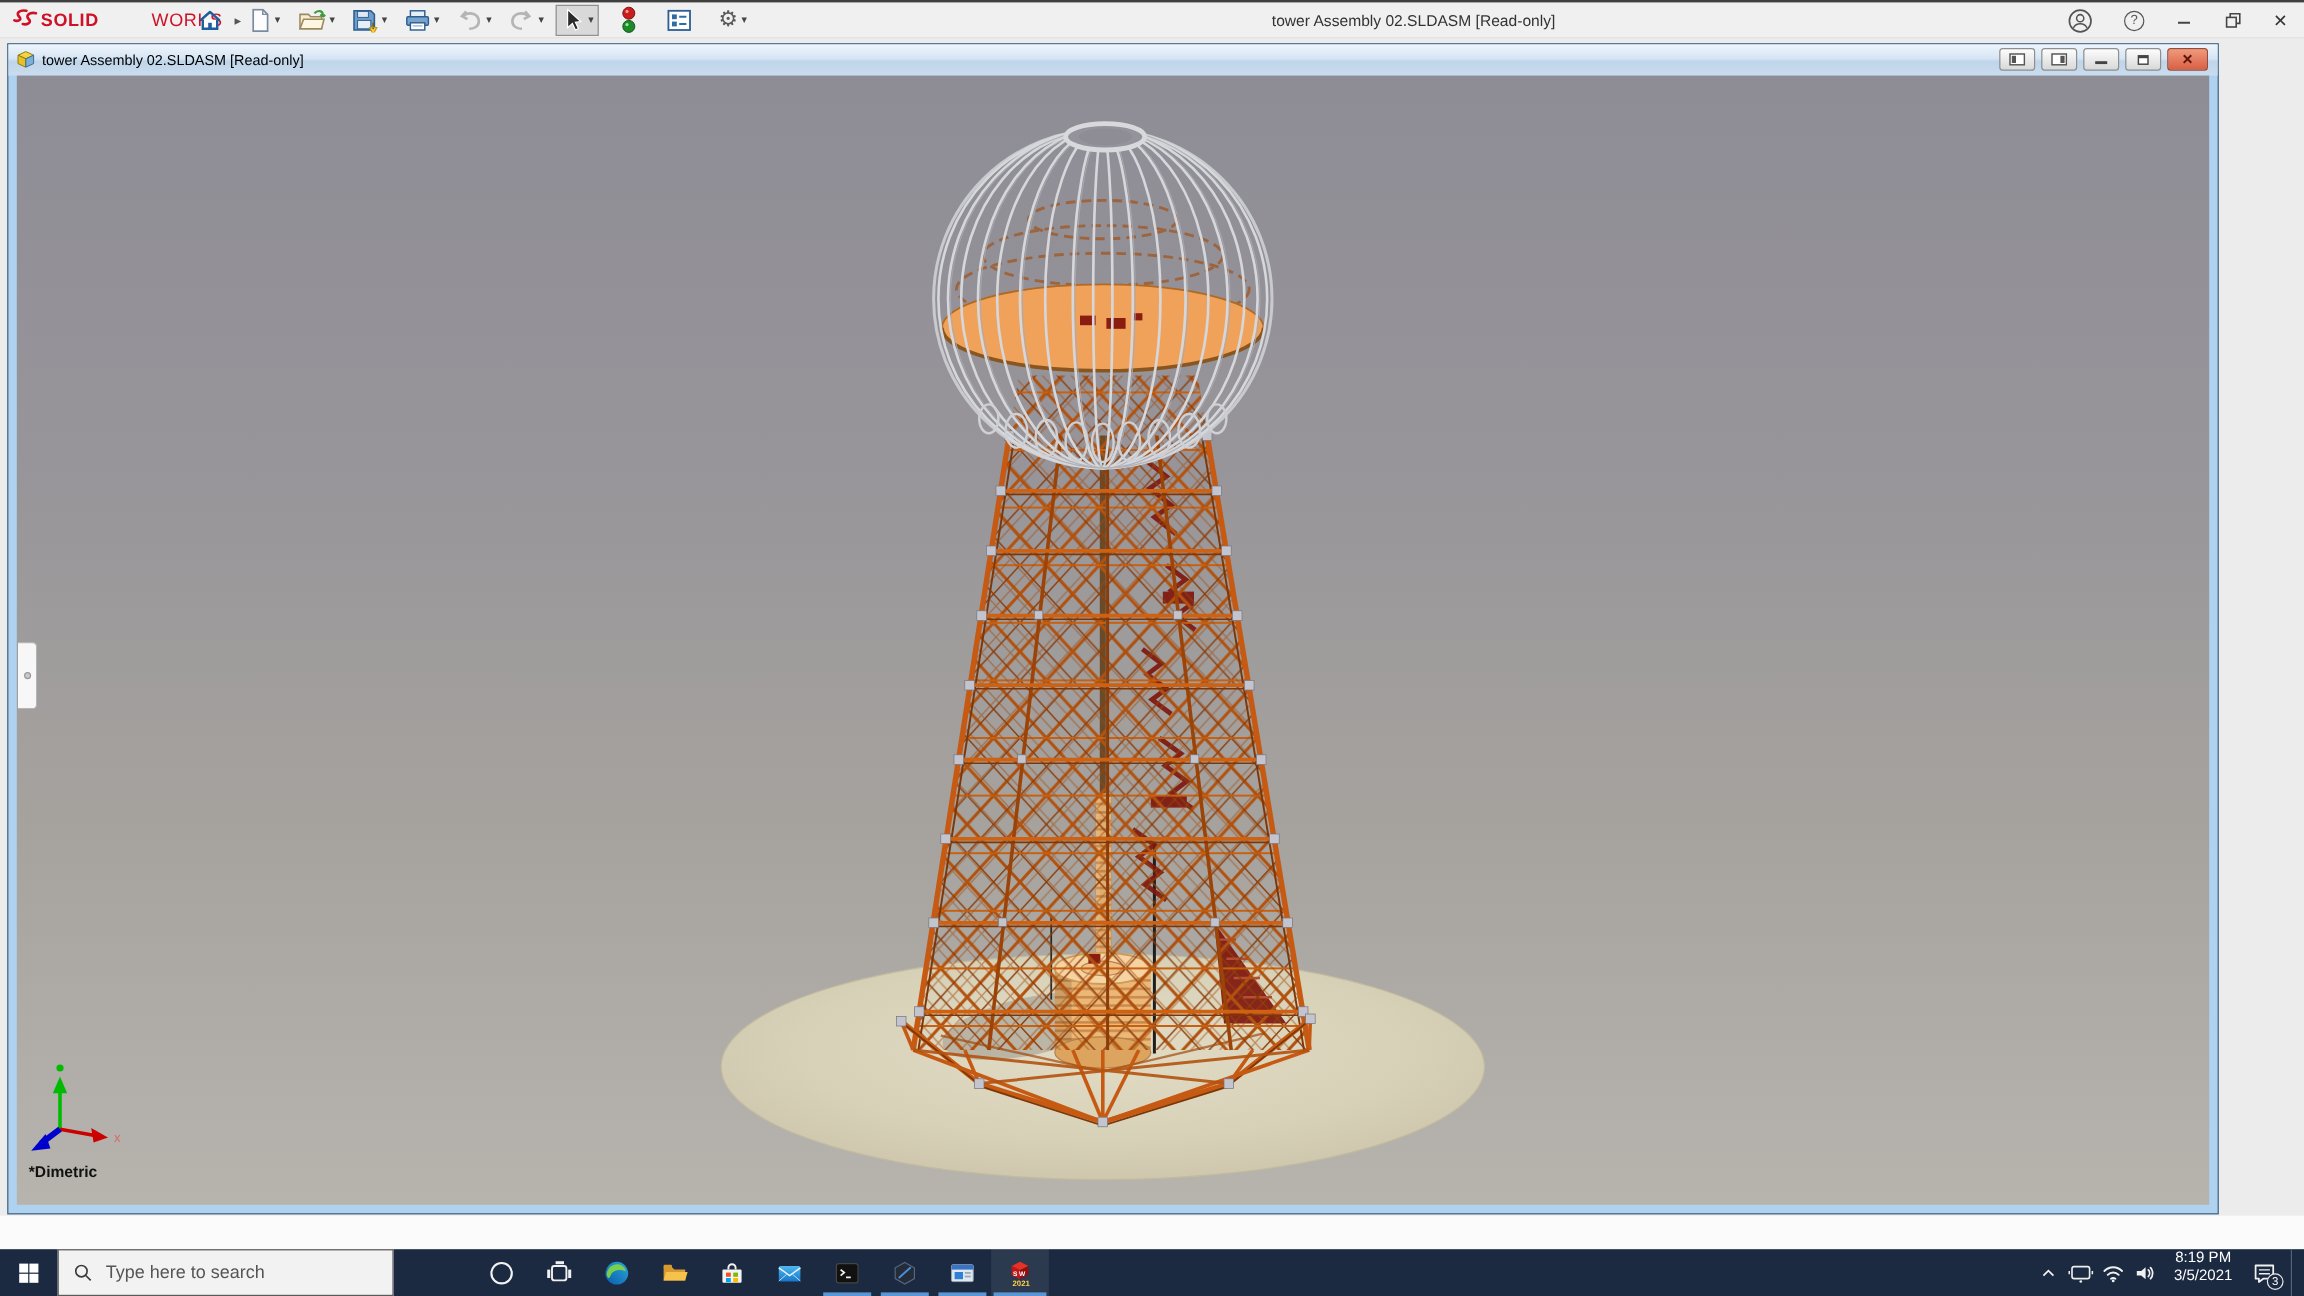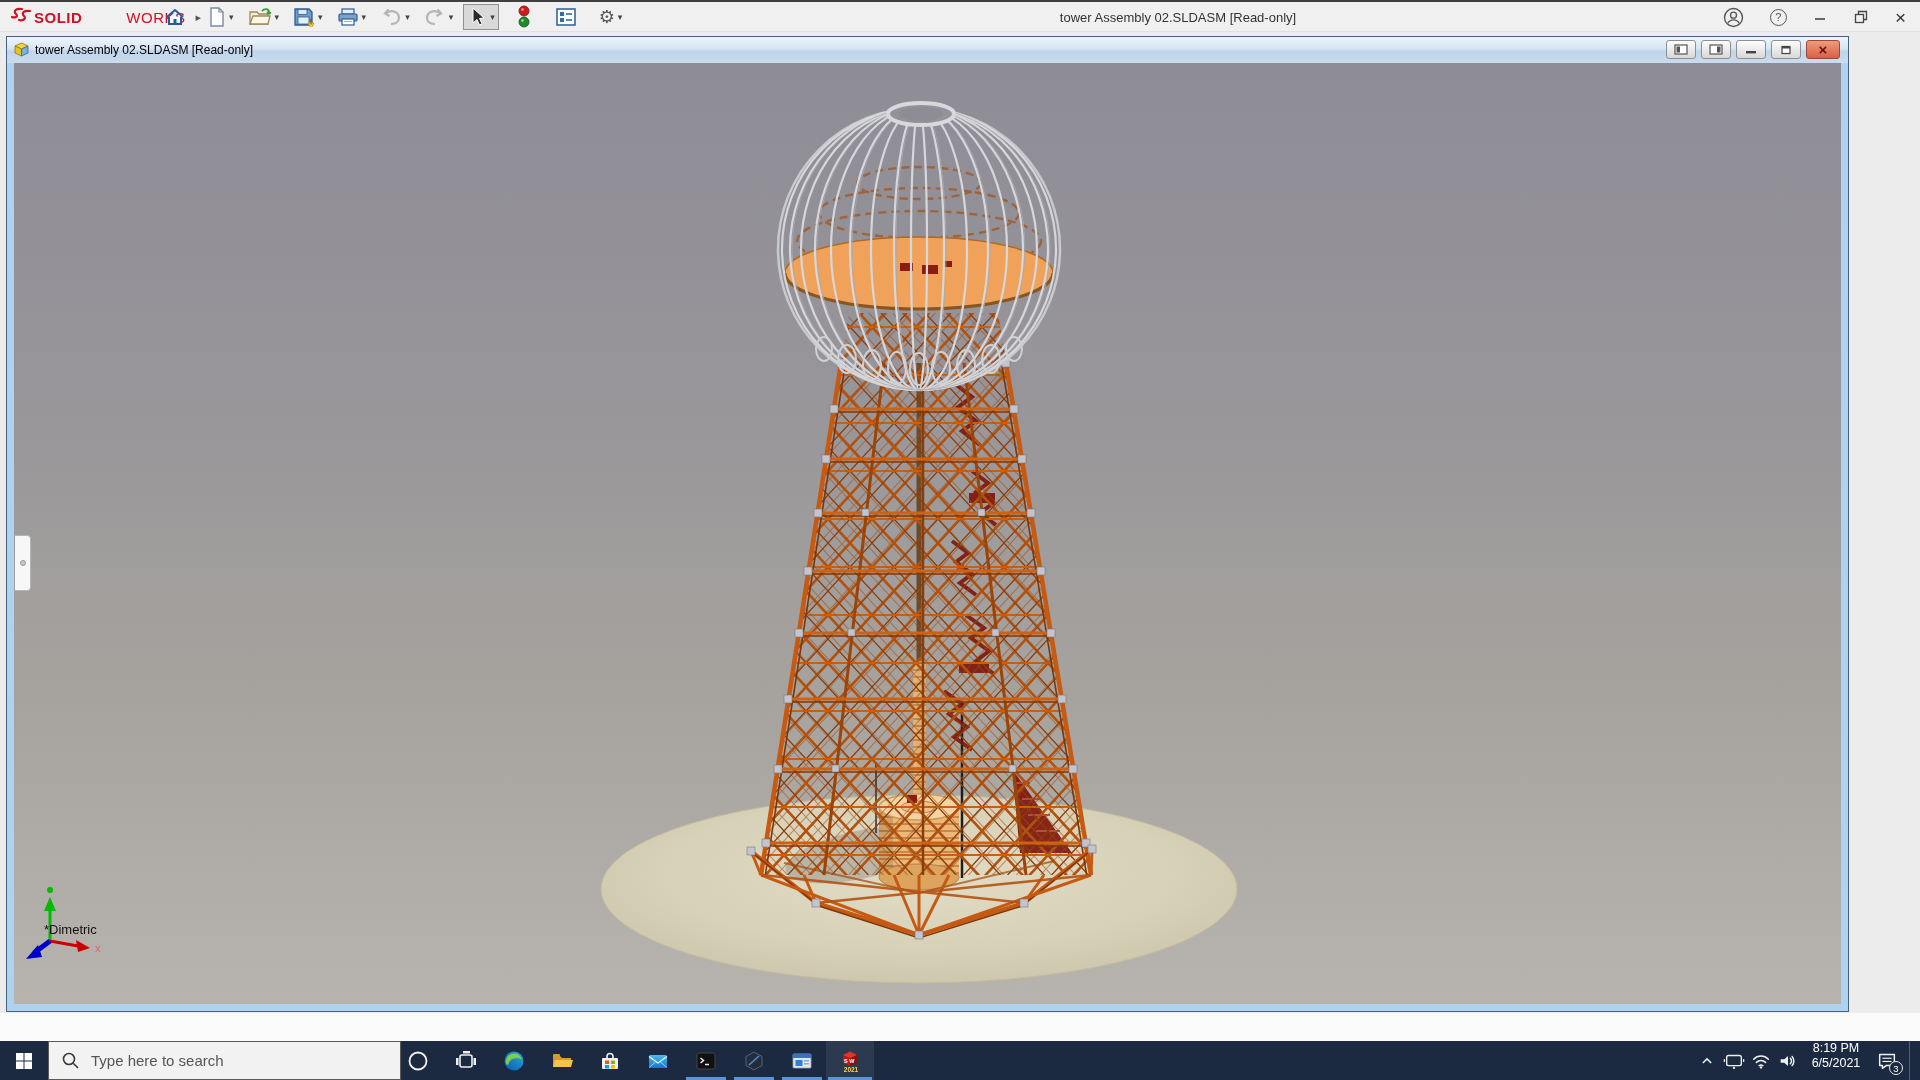--- a/index.html
+++ b/index.html
@@ -39,29 +39,29 @@
   .dbtn{width:30px;height:19px;border:1px solid #8f8f8f;border-radius:3px;
         background:linear-gradient(180deg,#fdfdfd,#d8d8d8);display:flex;align-items:center;justify-content:center;}
   .dbtn.red{width:34px;background:linear-gradient(180deg,#f09a7c,#d95f43);border-color:#9c4a34;
             color:#5e170c;font-weight:700;font-size:12px;}
   .viewport{position:absolute;left:7px;top:26px;width:1827px;height:941px;overflow:hidden;cursor:default;
             background:linear-gradient(180deg,#8e8c95 0%,#98959a 35%,#a5a29e 65%,#b3b0ab 92%,#b7b4ae 100%);}
   .lefttab{position:absolute;left:1px;top:472px;width:16px;height:56px;background:#f7f7f7;
            border:1px solid #b5b5b5;border-left:none;border-radius:0 4px 4px 0;
            display:flex;align-items:center;justify-content:center;}
   .lefttab .dot{width:6px;height:6px;border-radius:50%;background:#c9c9c9;border:1px solid #9a9a9a;}
-  .viewlabel{position:absolute;left:10px;top:859px;font-size:13px;font-weight:400;color:#111;margin-left:20px;}
+  .viewlabel{position:absolute;left:10px;top:906px;font-size:13px;font-weight:700;color:#111;}
 
   
   .statusstrip{position:absolute;left:0;top:1013px;width:1920px;height:28px;background:#fbfbfb;}
 
   
   .taskbar{position:absolute;left:0;top:1041px;width:1920px;height:39px;background:#1b2a41;}
   .startbtn{position:absolute;left:0;top:0;width:48px;height:39px;display:flex;align-items:center;justify-content:center;}
-  .searchbox{position:absolute;left:48px;top:0;width:353px;height:39px;background:#f2f2f2;
+  .searchbox{position:absolute;left:48px;top:0;width:280px;height:39px;background:#f2f2f2;
              border:1px solid #5a5a5a;display:flex;align-items:center;}
   .searchbox input{border:none;outline:none;background:transparent;font-size:15px;color:#333;
                    font-family:"Liberation Sans",sans-serif;width:280px;}
   .searchbox input::placeholder{color:#555;opacity:1;}
   .tbicons{position:absolute;left:394px;top:0;display:flex;}
   .tcell{position:relative;width:48px;height:39px;display:flex;align-items:center;justify-content:center;}
   .tcell.active{background:rgba(255,255,255,.08);}
   .uline{position:absolute;bottom:0;left:4px;width:40px;height:3px;background:#5a95d6;}
   .tray{position:absolute;right:6px;top:0;height:39px;display:flex;align-items:flex-start;}
   .tri{position:relative;width:27px;height:39px;display:flex;align-items:center;justify-content:center;}
@@ -539,21 +539,21 @@
         </svg>
       </div>
       <div class="tri">
         <svg width="22" height="22" viewBox="0 0 24 24">
           <polygon points="4,10 8,10 12,6.5 12,17.5 8,14 4,14" fill="#f0f0f0"></polygon>
           <path d="M14.5 9 a4.5 4.5 0 0 1 0 6 M16.5 7 a7.5 7.5 0 0 1 0 10" stroke="#f0f0f0" stroke-width="1.6" fill="none" stroke-linecap="round"></path>
         </svg>
       </div>
       <div class="clock">
         <div>8:19 PM</div>
-        <div>6/5/2021</div>
+        <div>3/5/2021</div>
       </div>
       <div class="tri" style="width:32px;">
         <svg width="22" height="22" viewBox="0 0 24 24">
           <path d="M4 5 h16 v12 h-9 l-4 3 v-3 h-3 z" stroke="#f0f0f0" stroke-width="1.6" fill="none" stroke-linejoin="round"></path>
           <line x1="7" y1="9" x2="17" y2="9" stroke="#f0f0f0" stroke-width="1.3"></line>
           <line x1="7" y1="12.5" x2="17" y2="12.5" stroke="#f0f0f0" stroke-width="1.3"></line>
         </svg>
         <div class="badge">3</div>
       </div>
       <div class="showdesk"></div>

